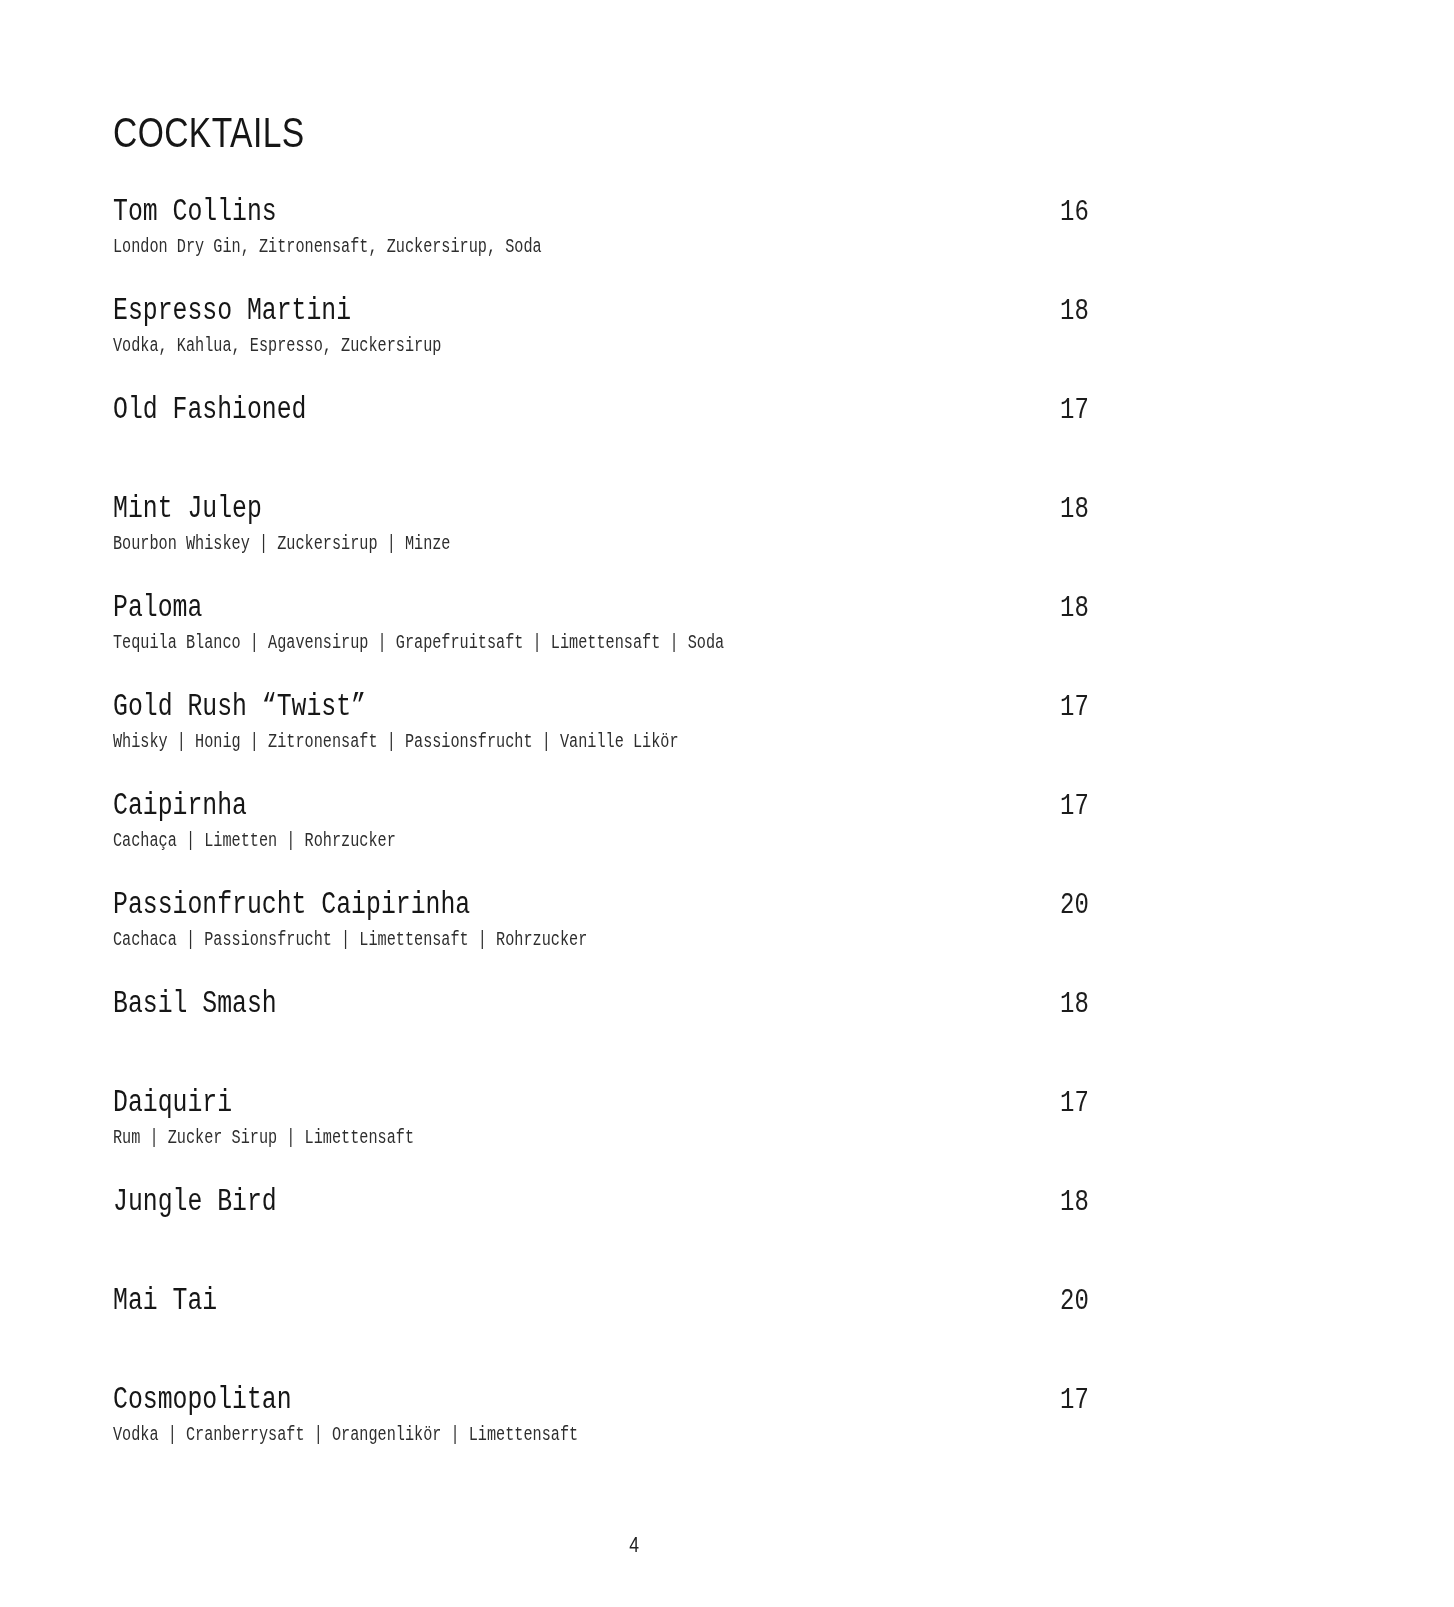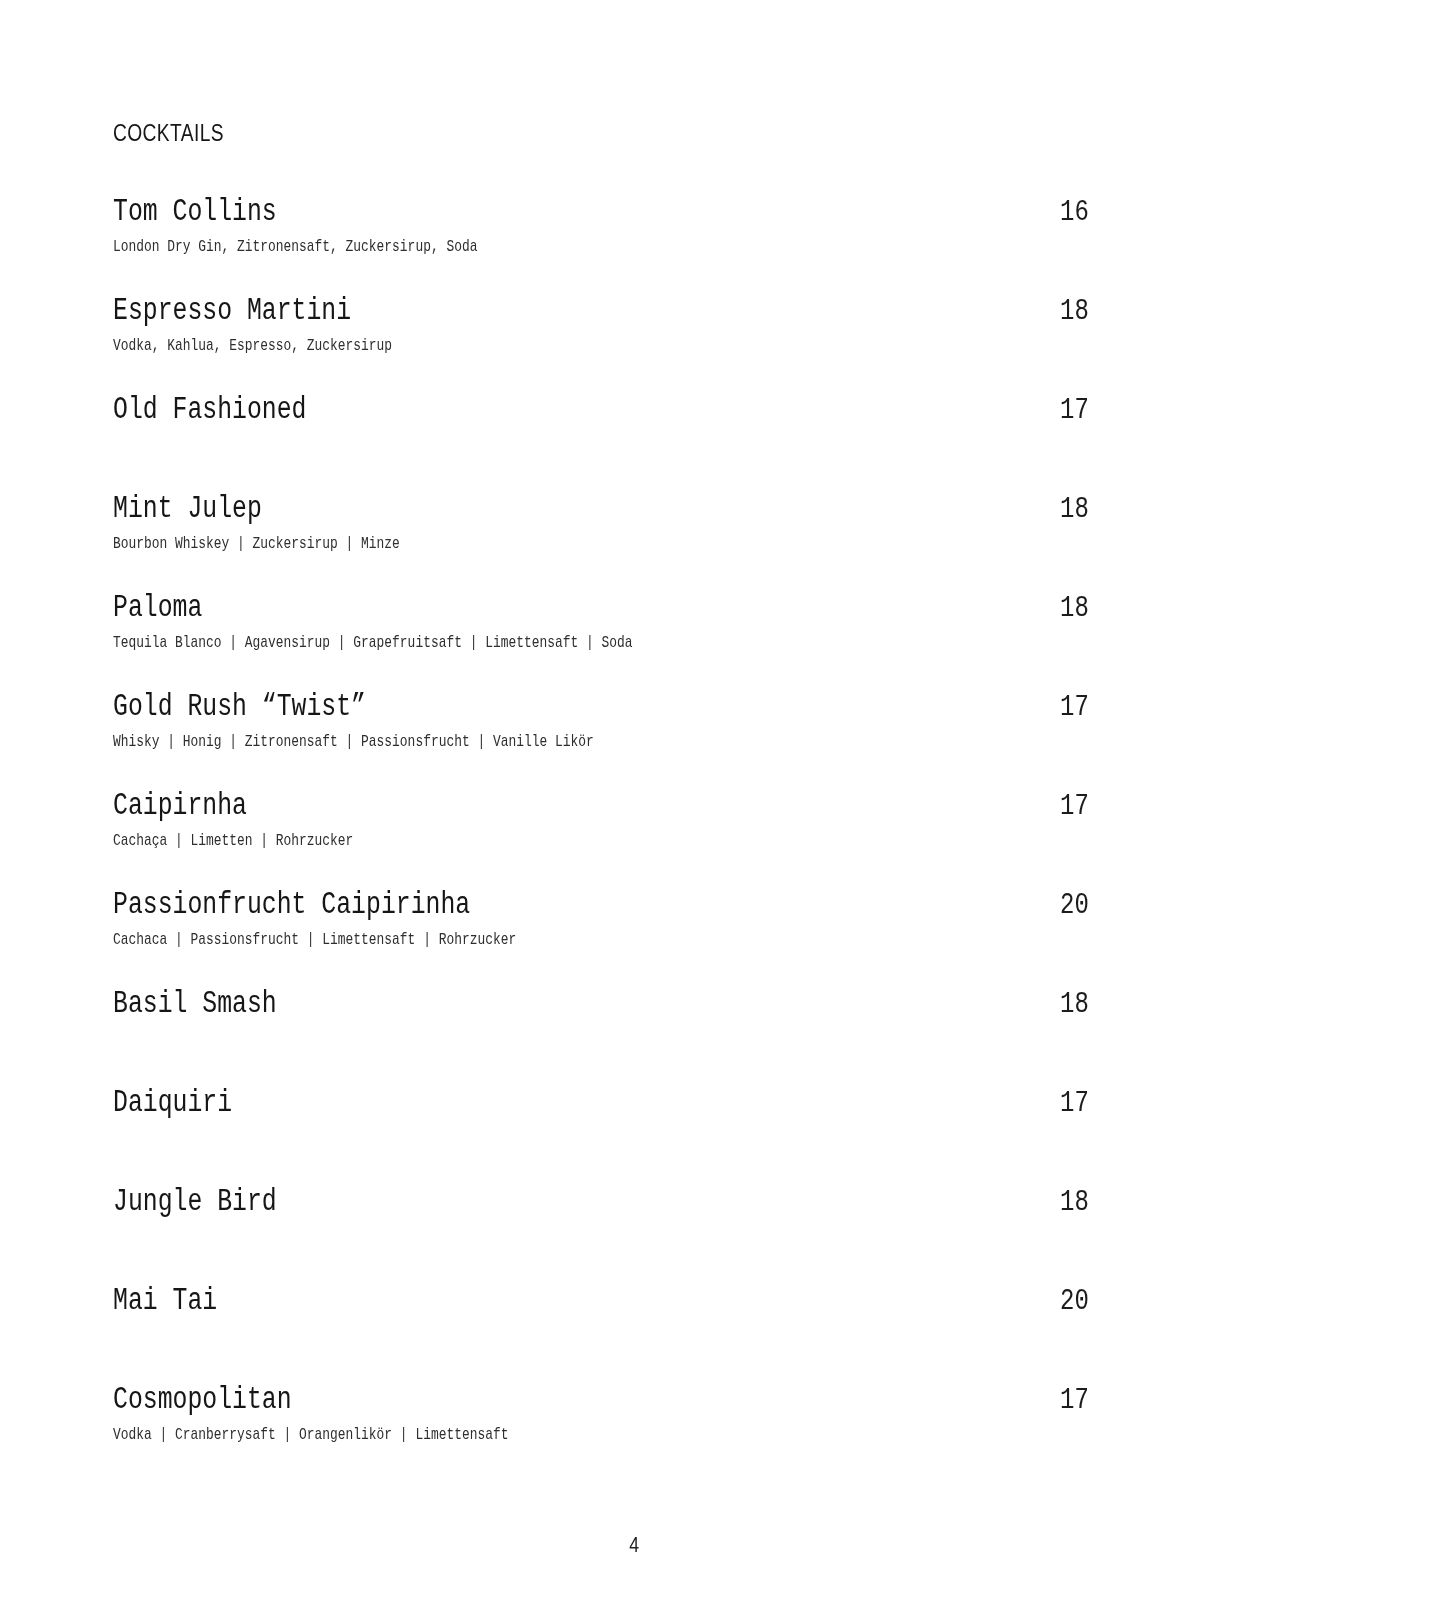--- a/index.html
+++ b/index.html
@@ -26,21 +26,21 @@
   .cond-center {
     display: inline-block;
     transform: scaleX(0.80);
     transform-origin: 50% 50%;
     white-space: nowrap;
   }
   .page-header {
     position: absolute;
     left: 113px;
     top: 114px;
-    font-size: 24px;
+    font-size: 42px;
     line-height: 38px;
     font-weight: 400;
     letter-spacing: 0.5px;
     color: #161616;
   }
   .menu {
     position: absolute;
     left: 113px;
     top: 194px;
     width: 1100px;
@@ -59,21 +59,21 @@
   .item-price {
     position: absolute;
     left: 947px;
     top: 0;
     font-size: 30px;
     line-height: 36px;
     color: #1c1c1c;
   }
   .item-desc {
     margin-top: 4px;
-    font-size: 17px;
+    font-size: 20px;
     line-height: 25px;
     color: #2e2e2e;
   }
   .item-desc .cond {
     transform: scaleX(0.76);
   }
   .page-footer {
     position: absolute;
     left: 113px;
     top: 1532px;
@@ -156,20 +156,23 @@
       </div>
 
       <div class="menu-item">
         <span class="item-name cond">Basil Smash</span>
         <span class="item-price cond">18</span>
       </div>
 
       <div class="menu-item">
         <span class="item-name cond">Daiquiri</span>
         <span class="item-price cond">17</span>
+        <div class="item-desc">
+          <span class="cond">Rum | Zucker Sirup | Limettensaft</span>
+        </div>
       </div>
 
       <div class="menu-item">
         <span class="item-name cond">Jungle Bird</span>
         <span class="item-price cond">18</span>
       </div>
 
       <div class="menu-item">
         <span class="item-name cond">Mai Tai</span>
         <span class="item-price cond">20</span>

